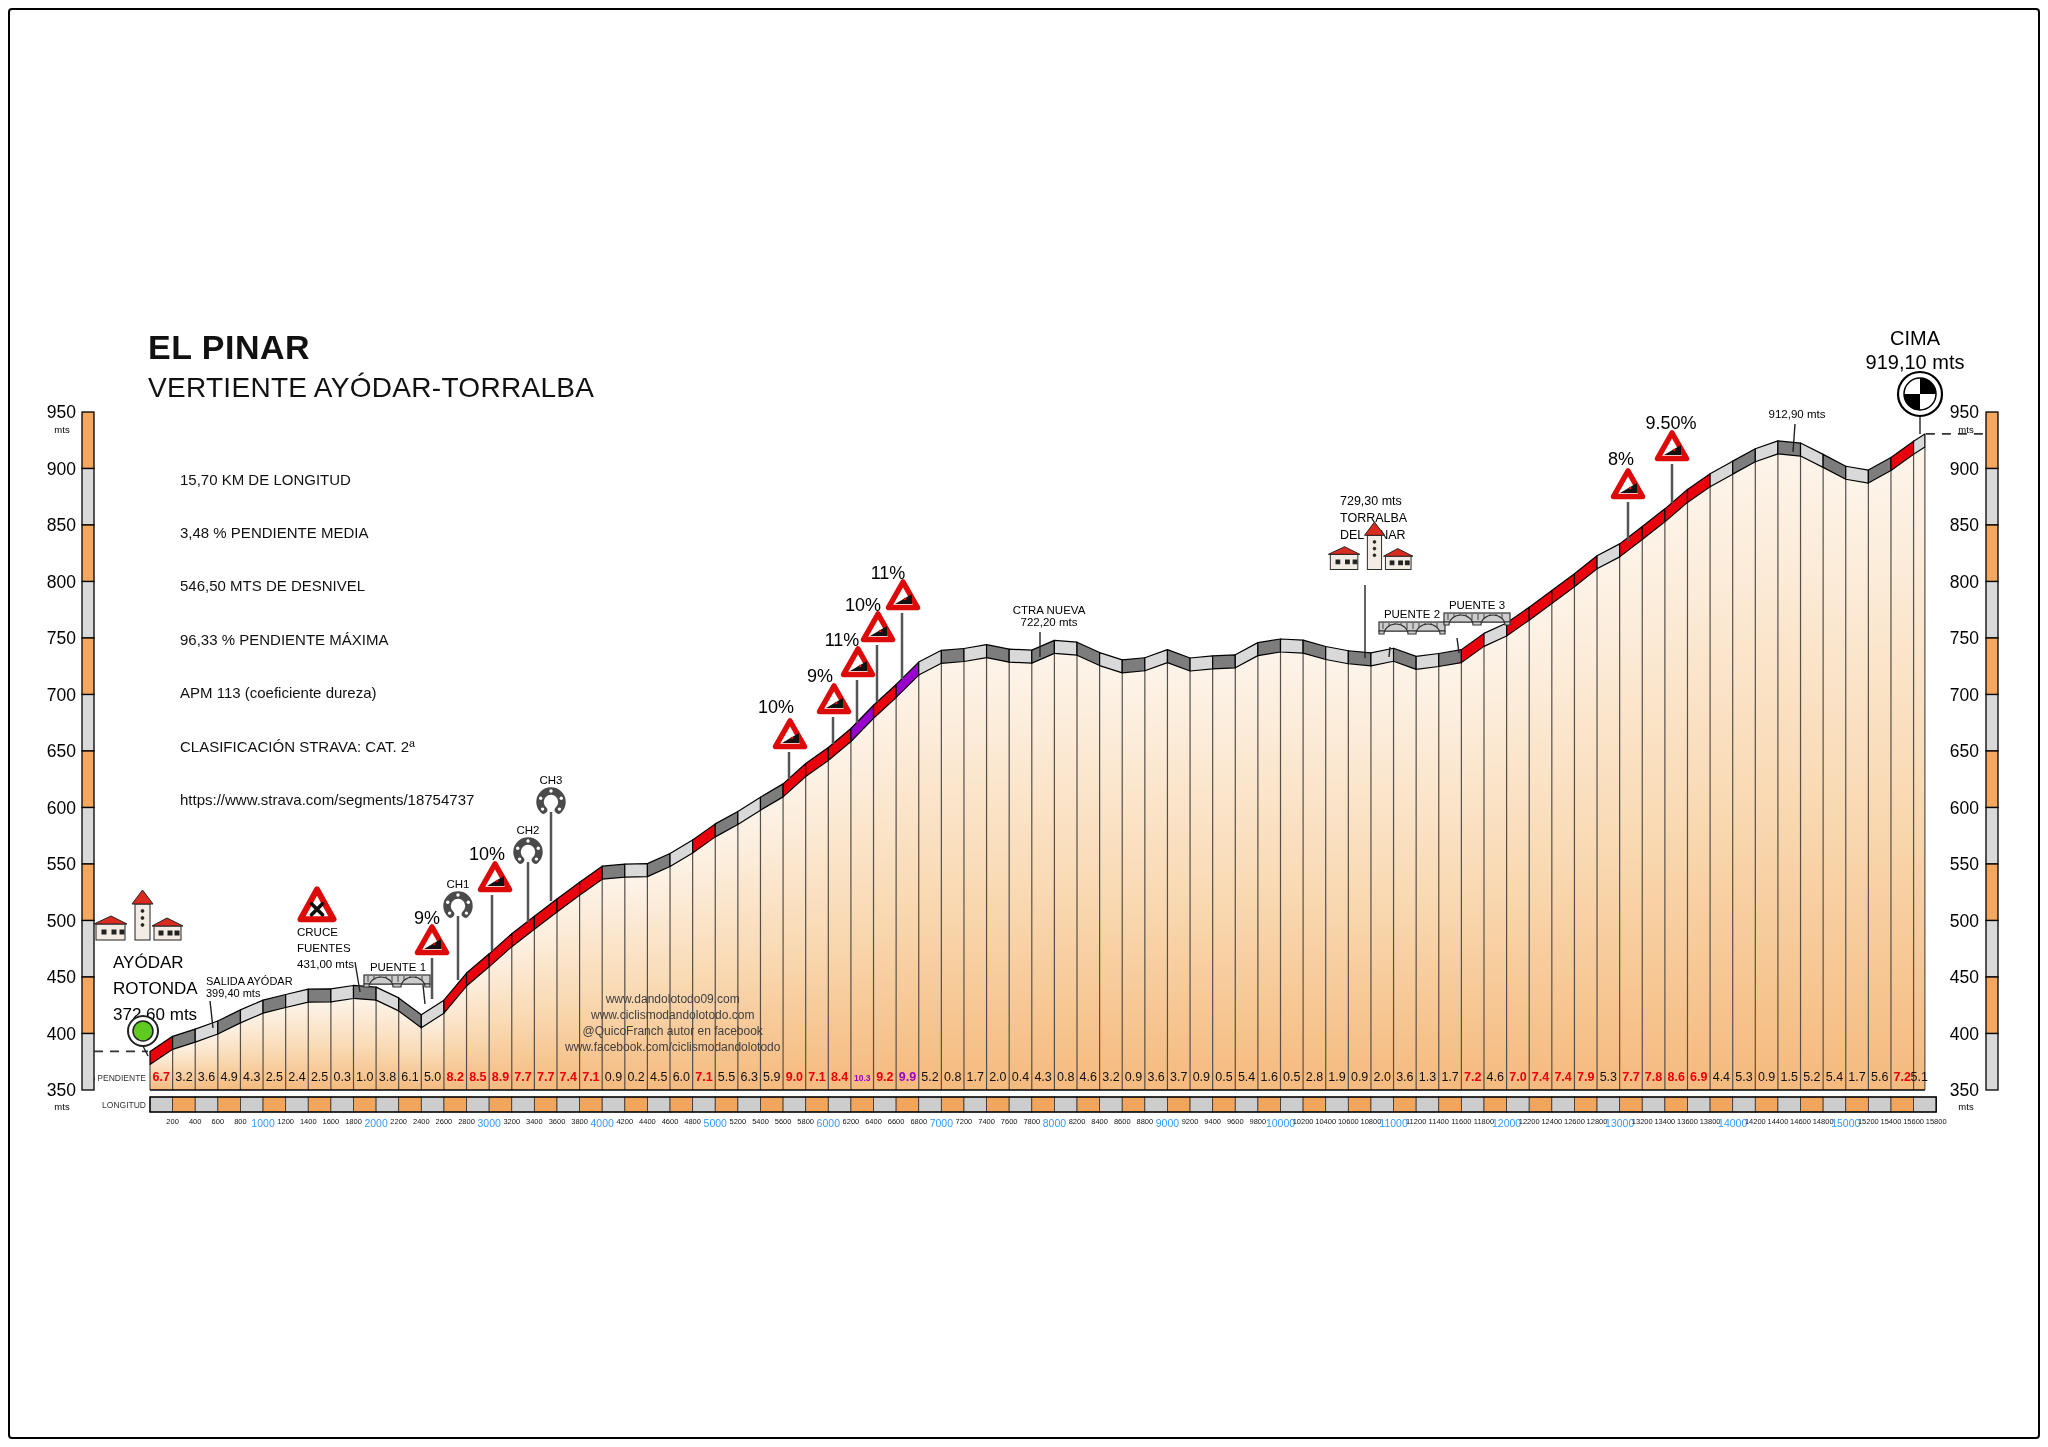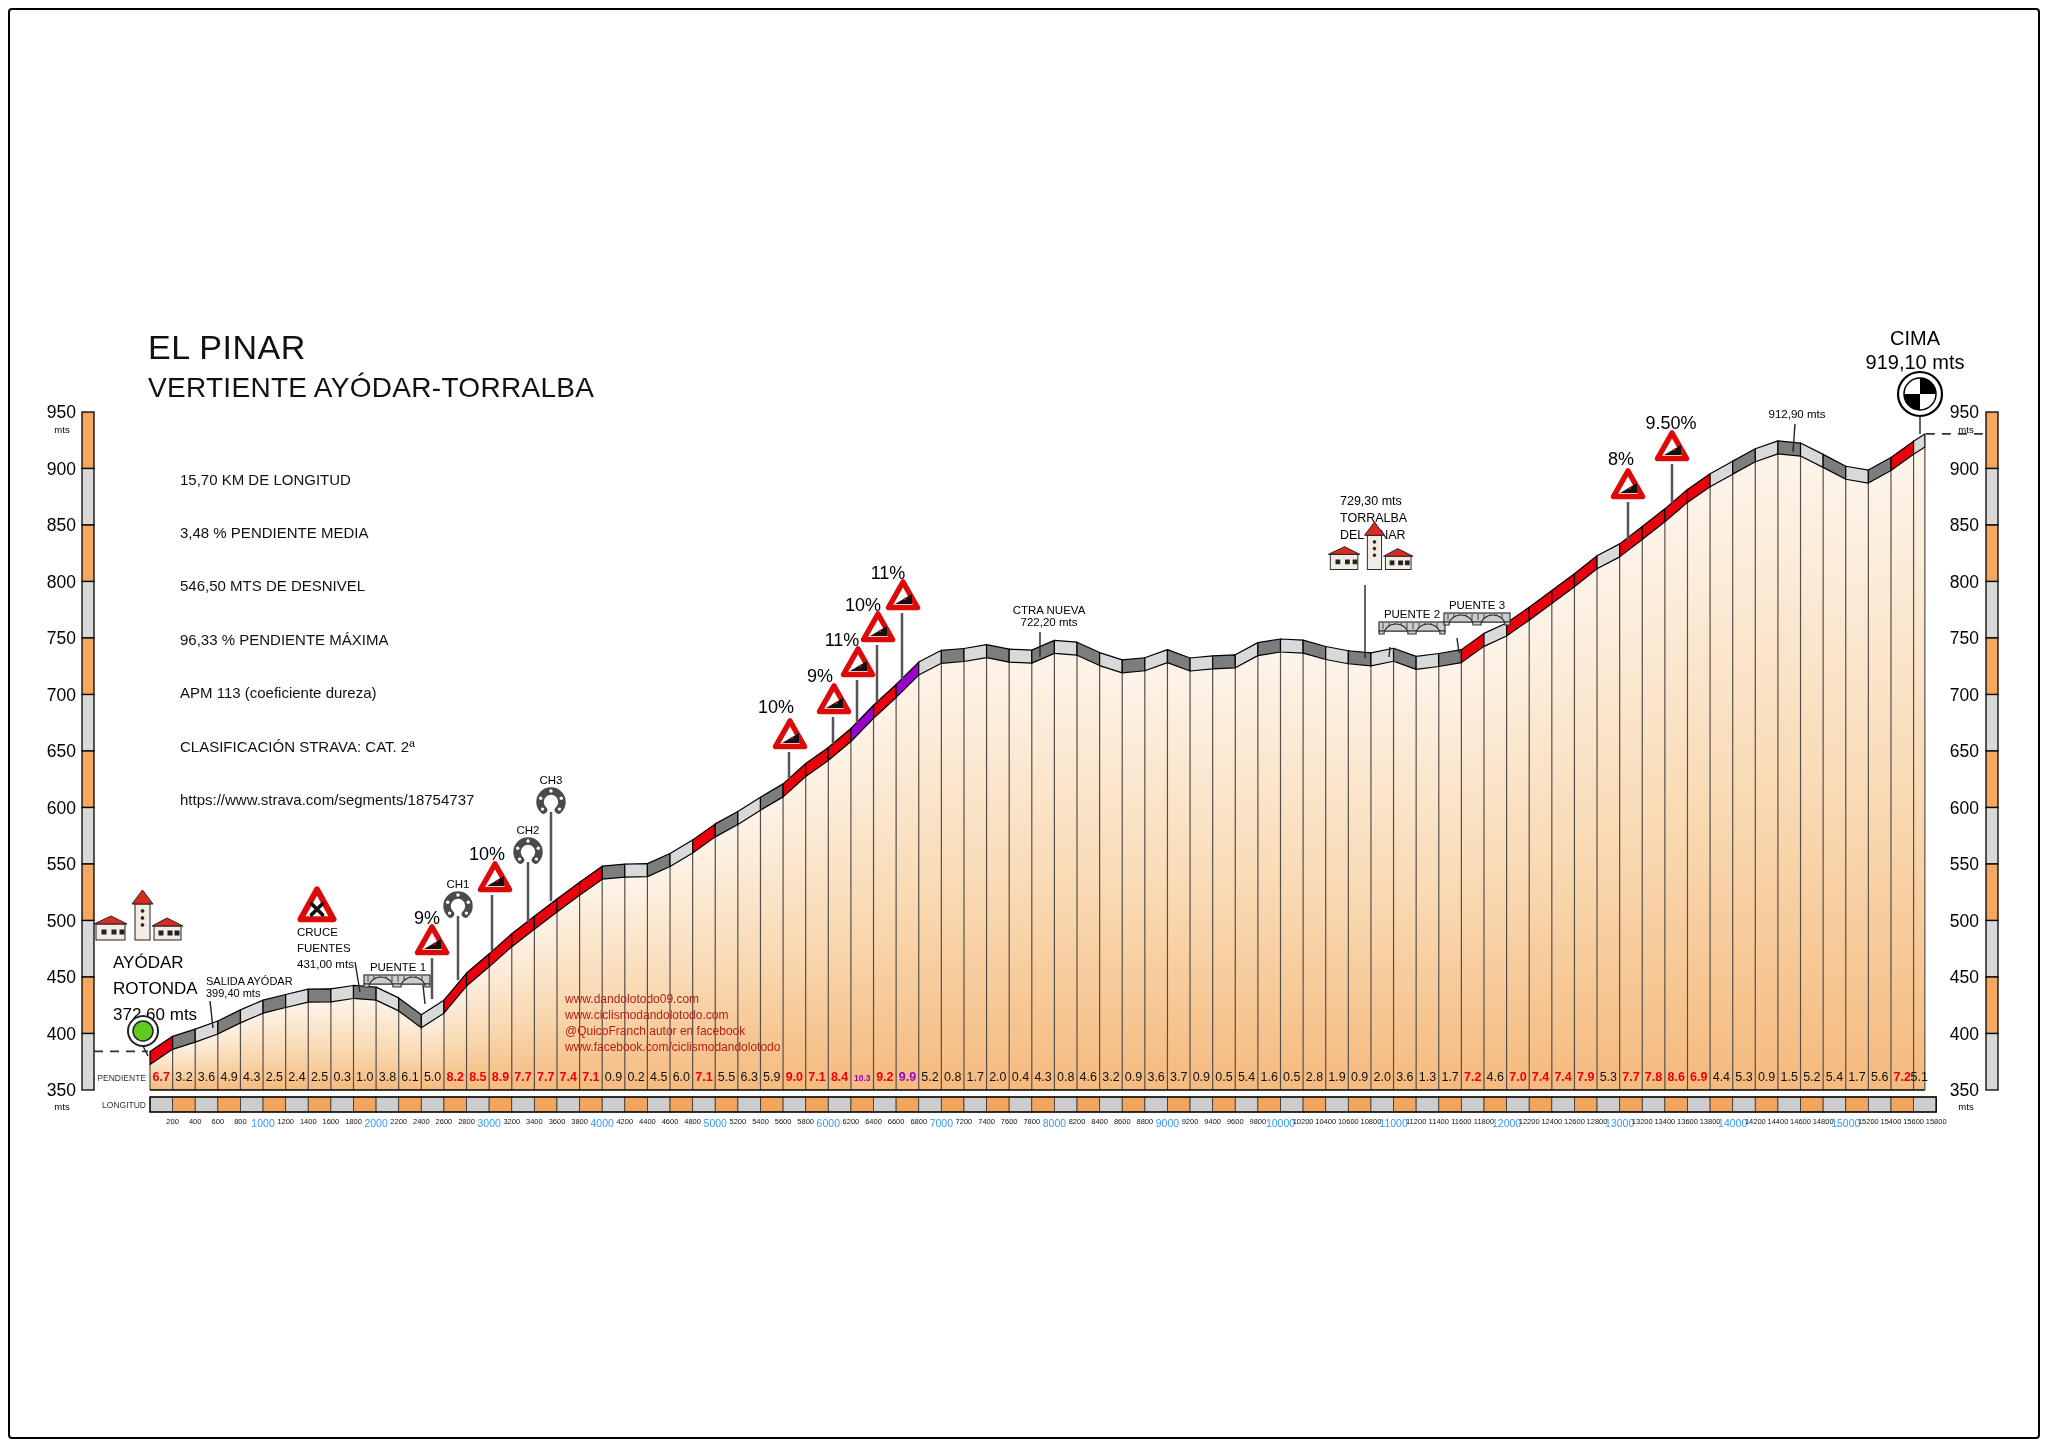--- a/index.html
+++ b/index.html
@@ -1,21 +1,21 @@
 <!DOCTYPE html>
 <html><head>
 <meta charset="utf-8">
 <style>
   html,body{margin:0;padding:0;background:#fff;}
   body{width:2048px;height:1447px;position:relative;overflow:hidden;
        font-family:"Liberation Sans", sans-serif;color:#111;}
   .frame{position:absolute;inset:8px;border:2px solid #000;border-radius:4px;pointer-events:none;}
   #chart-svg{position:absolute;left:0;top:0;}
   .hdr{position:absolute;left:148px;}
-  .title{top:328px;font-size:34px;letter-spacing:.5px;}
+  .title{top:328px;font-size:34px;letter-spacing:.5px;font-weight:bold;}
   .subtitle{top:372px;font-size:28px;letter-spacing:.3px;}
   .stats{top:440px;font-size:15px;line-height:26.7px;white-space:pre-line;}
   .stats div{height:26.7px;margin-left:32px;}
   .watermark{position:absolute;left:565px;top:991px;font-size:12px;line-height:16px;z-index:3;}
 </style>
 </head>
 <body>
 
 <div class="frame"></div>
 
@@ -842,18 +842,18 @@
 <div class="hdr subtitle">VERTIENTE AYÓDAR-TORRALBA</div>
 <div class="hdr stats">
   <div>15,70 KM DE LONGITUD</div>
   <div>3,48 % PENDIENTE MEDIA</div>
   <div>546,50 MTS DE DESNIVEL</div>
   <div>96,33 % PENDIENTE MÁXIMA</div>
   <div>APM 113 (coeficiente dureza)</div>
   <div>CLASIFICACIÓN STRAVA: CAT. 2ª</div>
   <div>https://www.strava.com/segments/18754737</div>
 </div>
-<div class="watermark" style="color: #b91c1c;">
+<div class="watermark" style="color: #404040; text-align: center;">
   <div>www.dandolotodo09.com</div>
   <div>www.ciclismodandolotodo.com</div>
   <div>@QuicoFranch autor en facebook</div>
   <div>www.facebook.com/ciclismodandolotodo</div>
 </div>
 
 </body></html>

